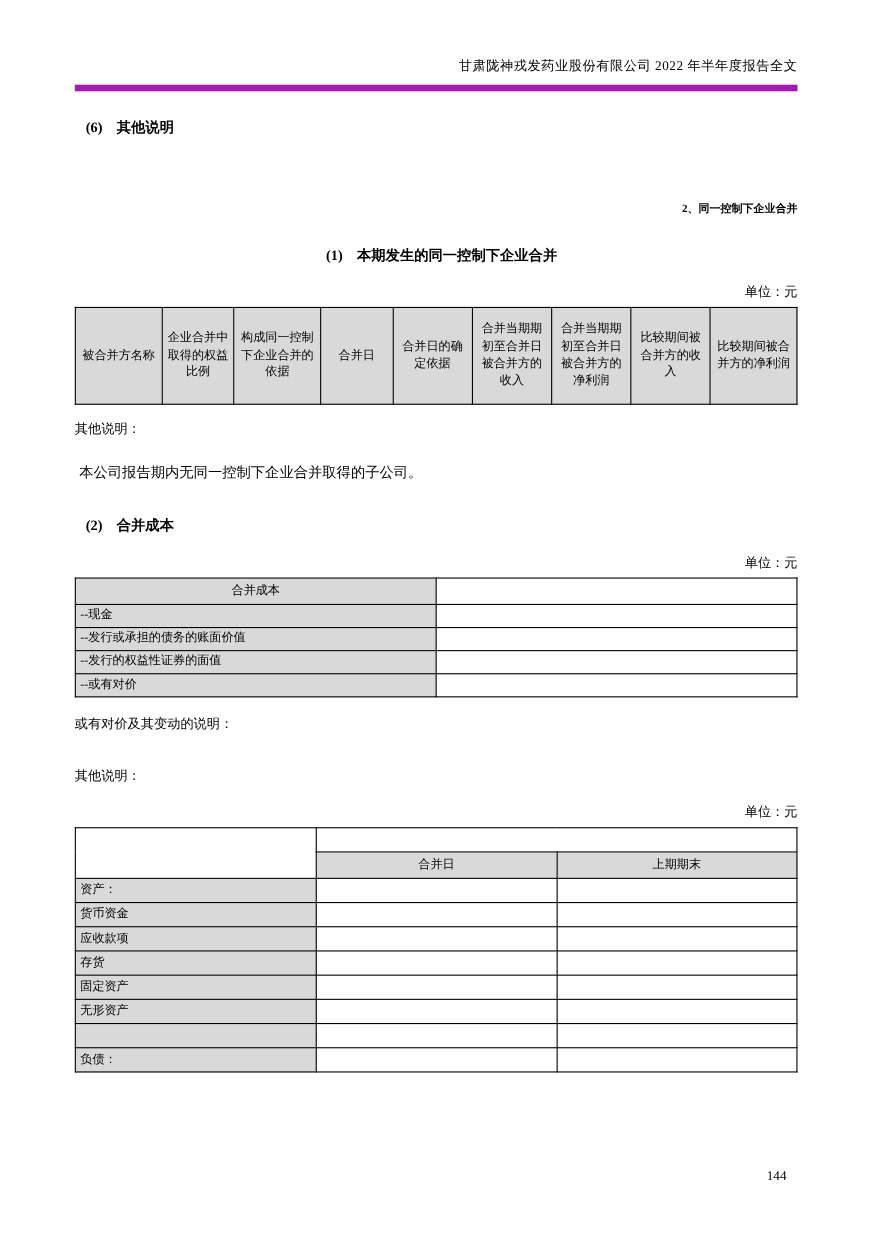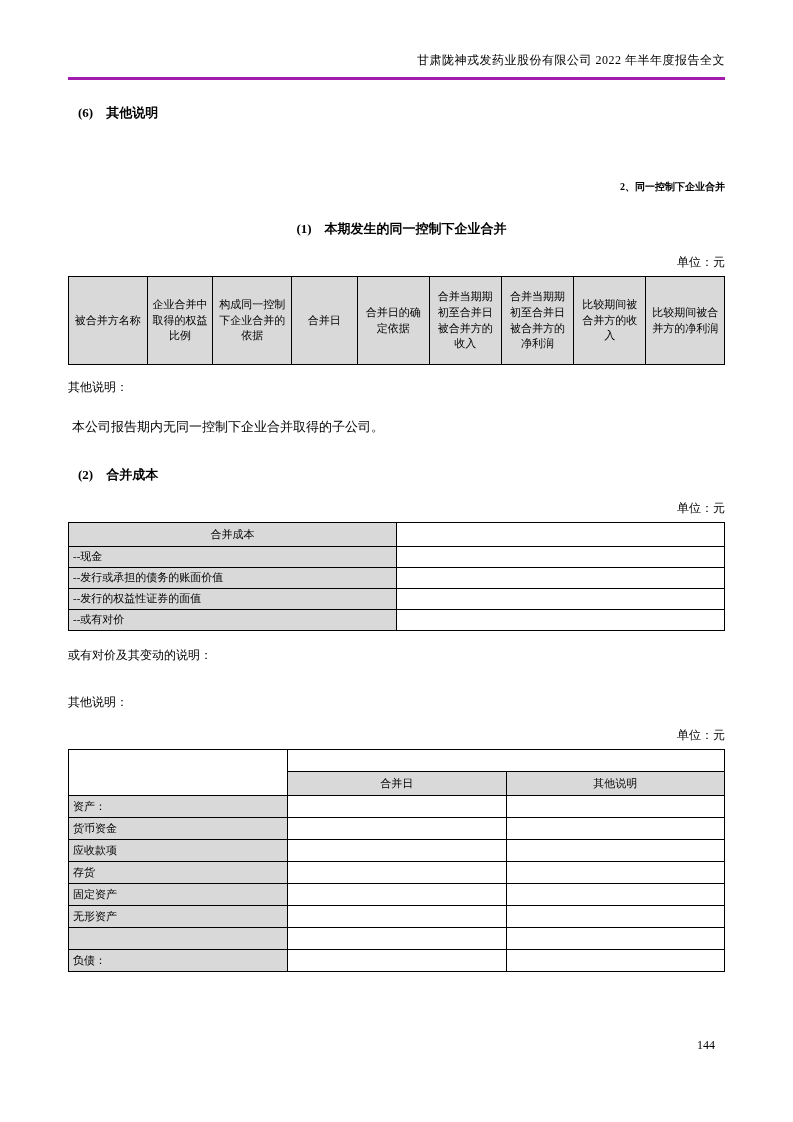--- a/index.html
+++ b/index.html
@@ -4,21 +4,21 @@
 <style>
   * { margin:0; padding:0; box-sizing:border-box; }
   html,body { background:#e8e8e8; }
   body { font-family:"Liberation Serif","DejaVu Serif",serif; color:#000; }
   .page {
     width:793px; height:1122px; margin:0 auto; background:#fff;
     position:relative; padding:52px 68px 0 68px; overflow:hidden;
   }
   .doc-header {
     text-align:right; font-size:12px; letter-spacing:0.5px;
-    padding-bottom:8px; border-bottom:3px solid #a21caf;
+    padding-bottom:8px; border-bottom:6px solid #a21caf;
   }
   .h-sub { font-weight:bold; font-size:13px; margin-left:10px; }
   .h-main { font-weight:bold; font-size:10px;text-align:right; }
   .s6 { margin-top:24px; }
   .s-main { margin-top:58px; }
   .s1 { margin-top:26px;text-align:center; }
   .unit { text-align:right; font-size:12px; margin-top:16px; margin-bottom:5px; }
   .note { font-size:12px; margin-left:0; }
   .note-1 { margin-top:14px; }
   .statement { font-size:13px; margin-top:22px; margin-left:4px; }
@@ -45,21 +45,21 @@
   .t2 .val { background:#fff; }
   
   .t3 td { height:22px; }
   .t3 td:nth-child(1){}
   .t3 .c1 { width:33.4%; }
   .t3 .blank { background:#fff; }
   .t3 .rowA { height:16px; }
   .t3 .th { background:#d9d9d9; text-align:center; height:24px; }
   .t3 .label { background:#d9d9d9; text-align:left; }
   .t3 .val { background:#fff; }
-  .page-num { position:absolute; right:78px; top:1038px; font-size:12px; }
+  .page-num { position:absolute; right:78px; top:1062px; font-size:12px; }
 </style>
 </head>
 <body>
 
 <div class="page">
 
   <div class="doc-header">
     <span>甘肃陇神戎发药业股份有限公司 2022 年半年度报告全文</span>
   </div>
 
@@ -128,21 +128,21 @@
   <div class="unit">单位：元</div>
 
   <table class="t3">
     <tbody>
         <tr class="rowA">
       <td class="blank c1" rowspan="2"></td>
       <td class="blank" colspan="2"></td>
     </tr>
     <tr>
       <td class="th">合并日</td>
-      <td class="th">其他说明</td>
+      <td class="th">上期期末</td>
     </tr>
     <tr>
       <td class="label c1">资产：</td>
       <td class="val"></td>
       <td class="val"></td>
     </tr>
     <tr>
       <td class="label c1">货币资金</td>
       <td class="val"></td>
       <td class="val"></td>

